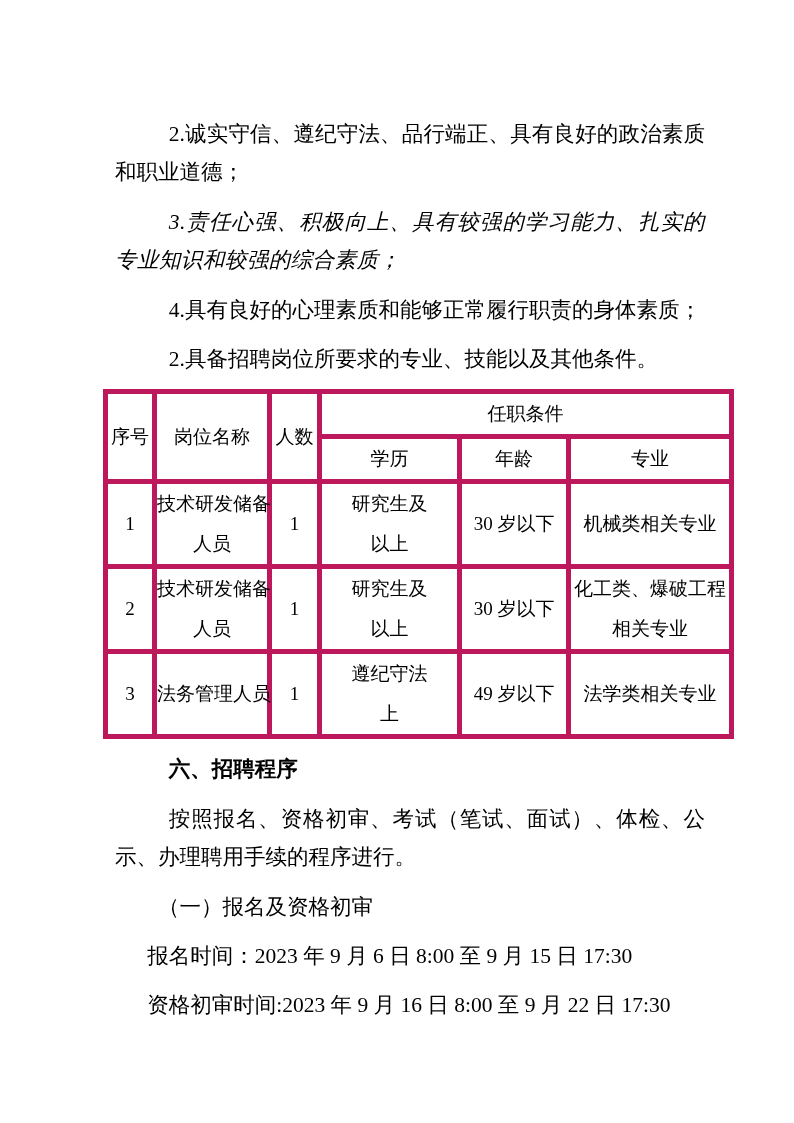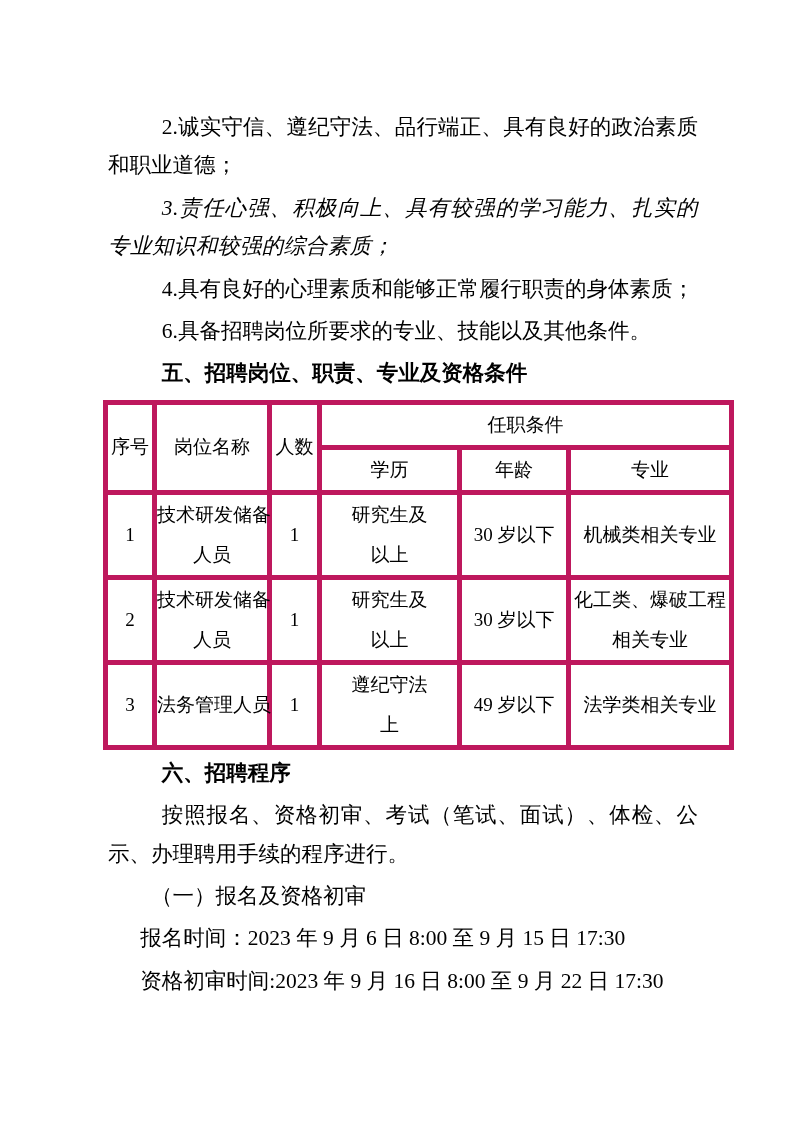--- a/index.html
+++ b/index.html
@@ -13,21 +13,21 @@
     color: #000000;
     font-family: "Liberation Serif", "DejaVu Serif", serif;
     overflow: hidden;
   }
   .content {
     padding-top: 104px;
     padding-left: 104px;
     width: 694px; 
   }
   .content p {
-    margin: 4px;
+    margin: 11px;
     width: 590px;
     font-size: 21.5px;
     line-height: 38.4px;
     text-indent: 2.5em;
     text-align: justify;
     word-break: break-all;
   }
   .content p.track { letter-spacing: 0.45px; font-style: italic; }
   .heading {
     font-family: "Liberation Sans", "DejaVu Sans", sans-serif;
@@ -60,23 +60,22 @@
 </style>
 </head>
 <body>
 
 <div class="page">
   <div class="content">
 
     <p>2.诚实守信、遵纪守法、品行端正、具有良好的政治素质和职业道德；</p>
     <p class="track">3.责任心强、积极向上、具有较强的学习能力、扎实的专业知识和较强的综合素质；</p>
     <p>4.具有良好的心理素质和能够正常履行职责的身体素质；</p>
-    <p>6.具备招聘岗位所要求的专业、技能以及其他条件。</p>
+    <p>2.具备招聘岗位所要求的专业、技能以及其他条件。</p>
 
-    <p class="heading">五、招聘岗位、职责、专业及资格条件</p>
 
 
     <table class="jobs">
       <colgroup>
         <col style="width:49px">
         <col style="width:115px">
         <col style="width:50px">
         <col style="width:140px">
         <col style="width:109px">
         <col style="width:163px">

